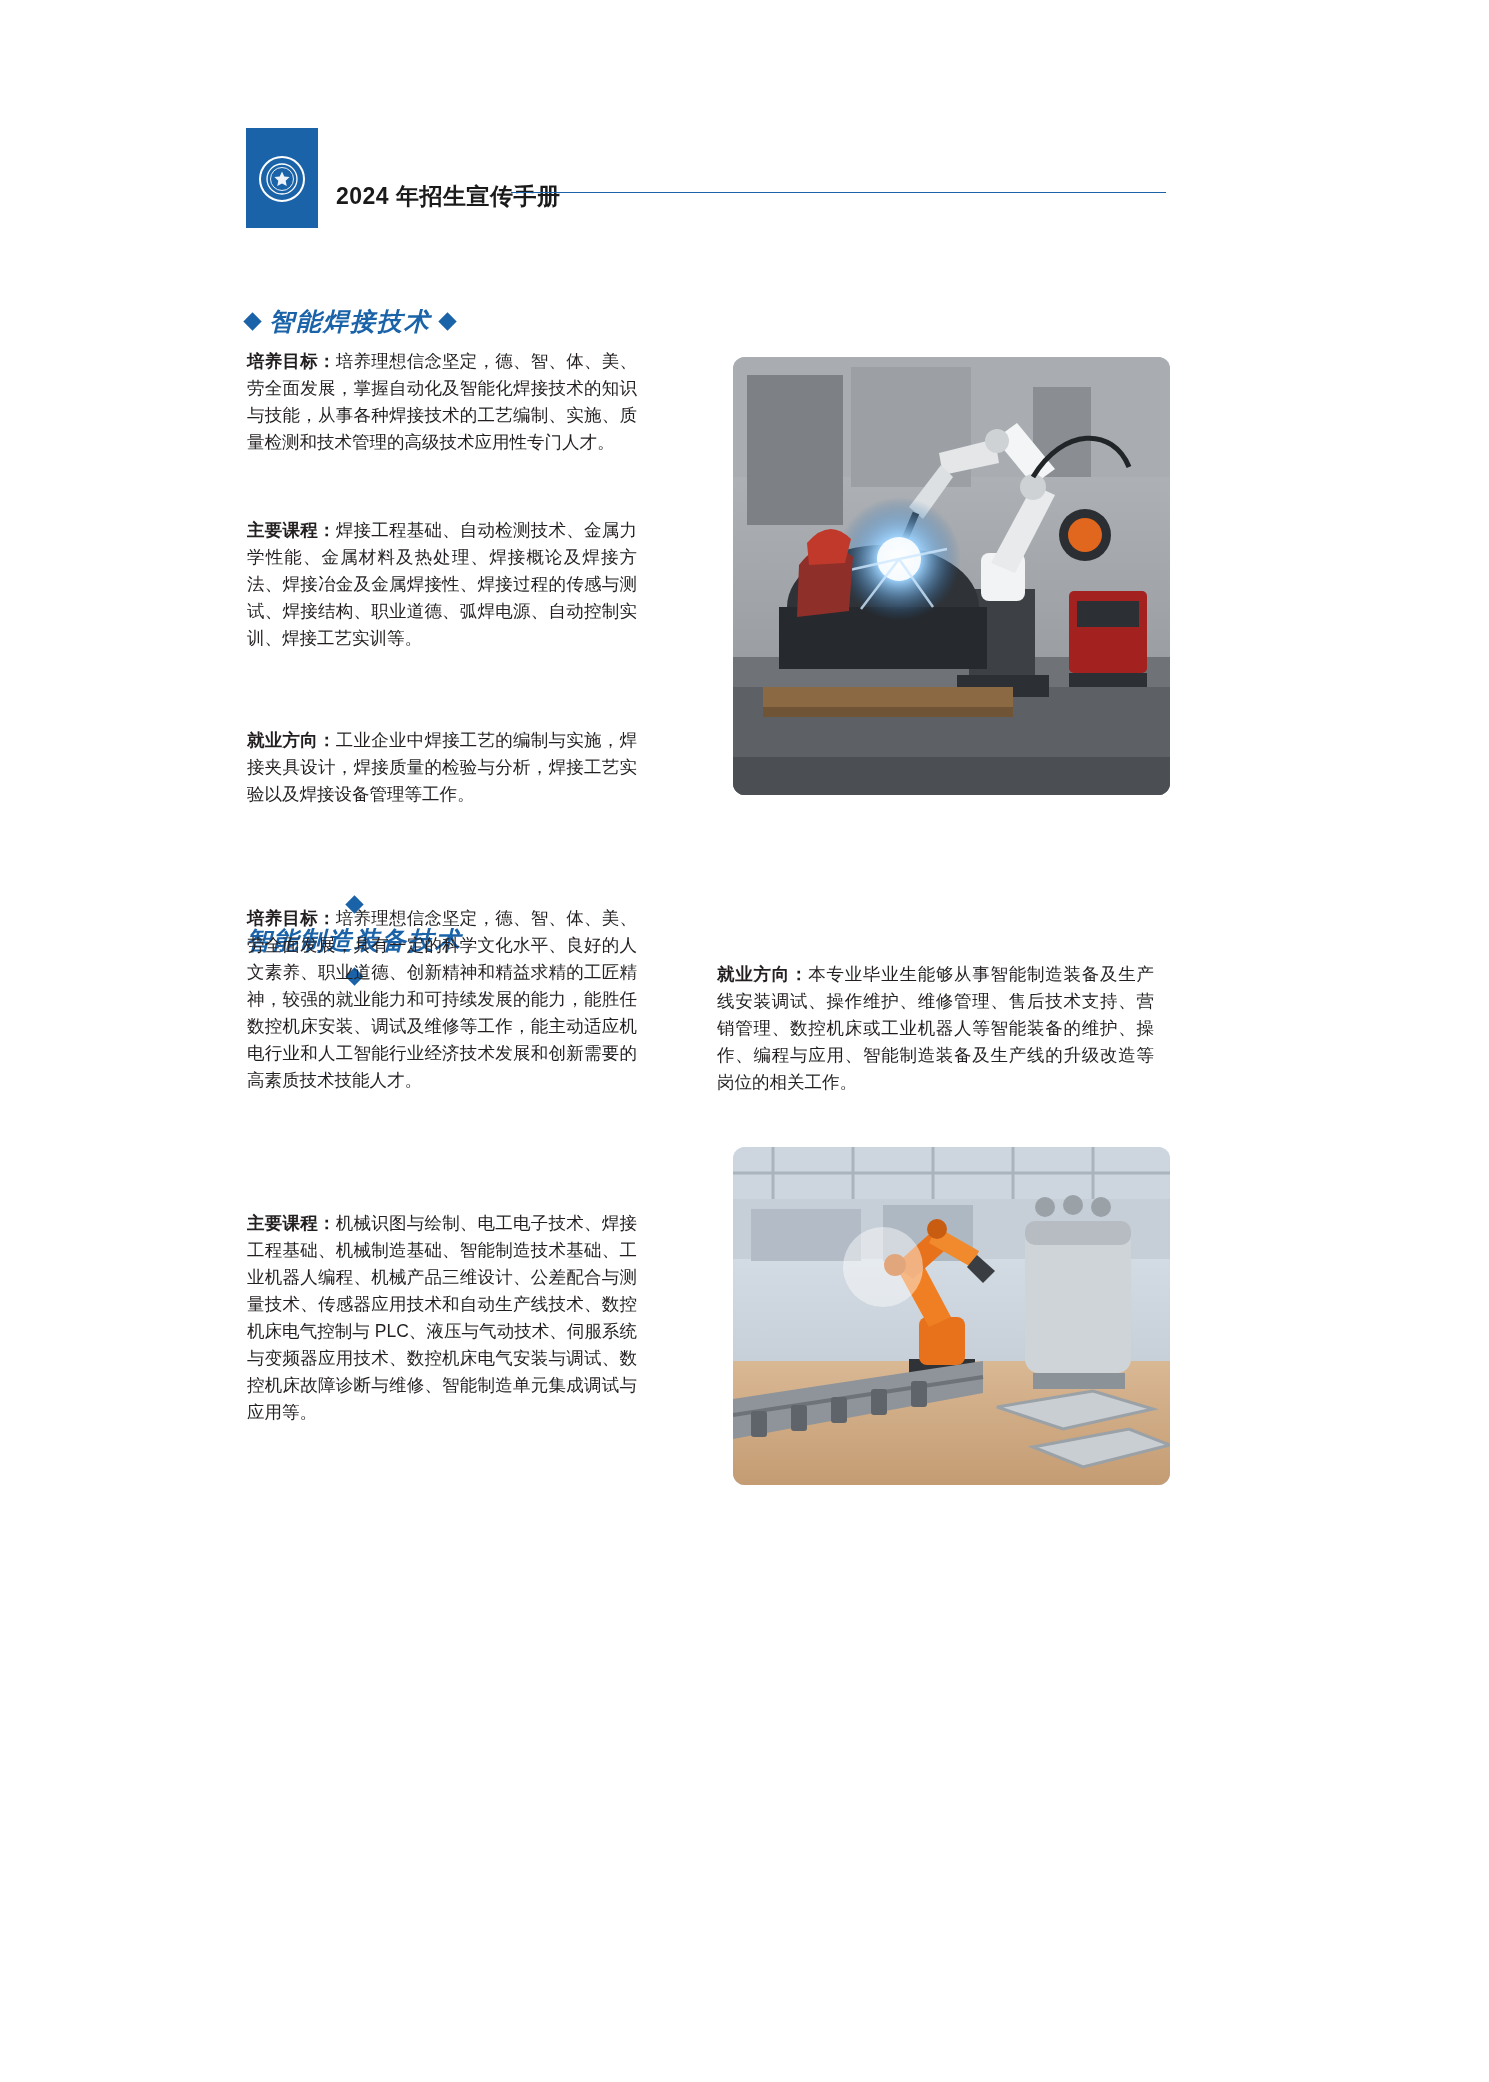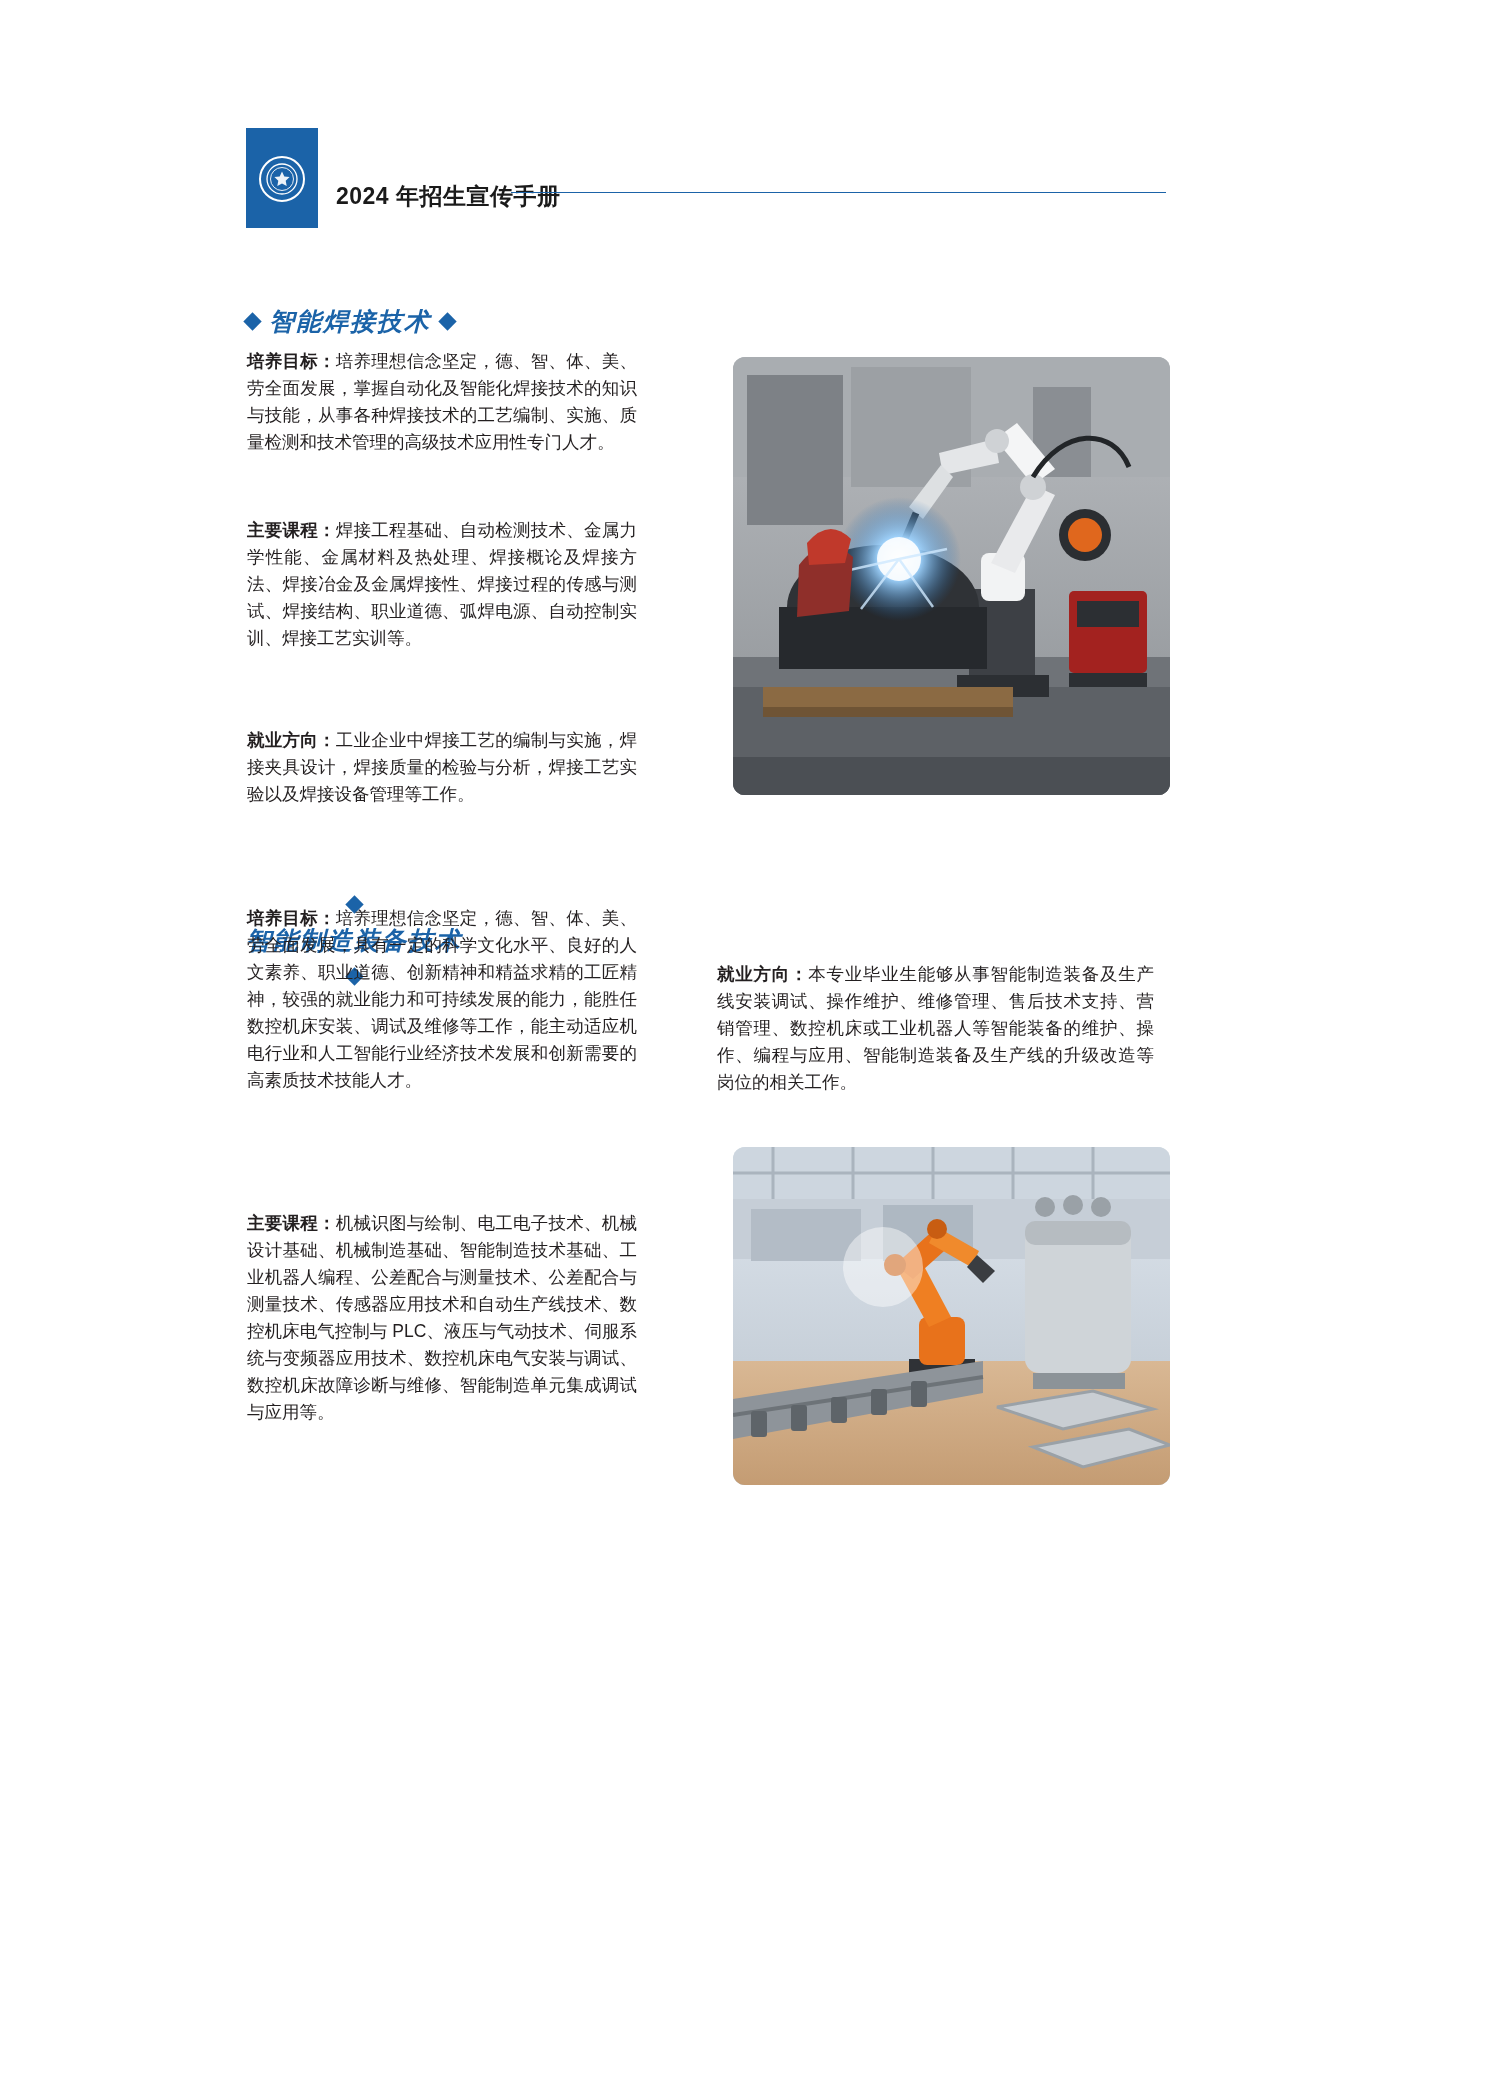--- a/index.html
+++ b/index.html
@@ -207,21 +207,21 @@
 </div>
 
 <div class="section-title" id="sec2-title">
   <span class="diamond"></span>
   <span class="t">智能制造装备技术</span>
   <span class="diamond"></span>
 </div>
 
 <div class="para" id="sec2-p1"><b>培养目标：</b><span>培养理想信念坚定，德、智、体、美、劳全面发展，具有一定的科学文化水平、良好的人文素养、职业道德、创新精神和精益求精的工匠精神，较强的就业能力和可持续发展的能力，能胜任数控机床安装、调试及维修等工作，能主动适应机电行业和人工智能行业经济技术发展和创新需要的高素质技术技能人才。</span></div>
 
-<div class="para" id="sec2-p2"><b>主要课程：</b><span>机械识图与绘制、电工电子技术、机械设计基础、机械制造基础、智能制造技术基础、工业机器人编程、公差配合与测量技术、公差配合与测量技术、传感器应用技术和自动生产线技术、数控机床电气控制与 PLC、液压与气动技术、伺服系统与变频器应用技术、数控机床电气安装与调试、数控机床故障诊断与维修、智能制造单元集成调试与应用等。</span></div>
+<div class="para" id="sec2-p2"><b>主要课程：</b><span>机械识图与绘制、电工电子技术、焊接工程基础、机械制造基础、智能制造技术基础、工业机器人编程、机械产品三维设计、公差配合与测量技术、传感器应用技术和自动生产线技术、数控机床电气控制与 PLC、液压与气动技术、伺服系统与变频器应用技术、数控机床电气安装与调试、数控机床故障诊断与维修、智能制造单元集成调试与应用等。</span></div>
 
 <div class="para" id="sec2-p3"><b>就业方向：</b><span>本专业毕业生能够从事智能制造装备及生产线安装调试、操作维护、维修管理、售后技术支持、营销管理、数控机床或工业机器人等智能装备的维护、操作、编程与应用、智能制造装备及生产线的升级改造等岗位的相关工作。</span></div>
 
 <div class="photo" id="sec2-photo">
   <svg viewBox="0 0 437 338" preserveAspectRatio="none" aria-hidden="true">
     <defs>
       <linearGradient id="hallG" x1="0" y1="0" x2="0" y2="1">
         <stop offset="0" stop-color="#dfe6ee"></stop>
         <stop offset="1" stop-color="#b9c3cd"></stop>
       </linearGradient>

